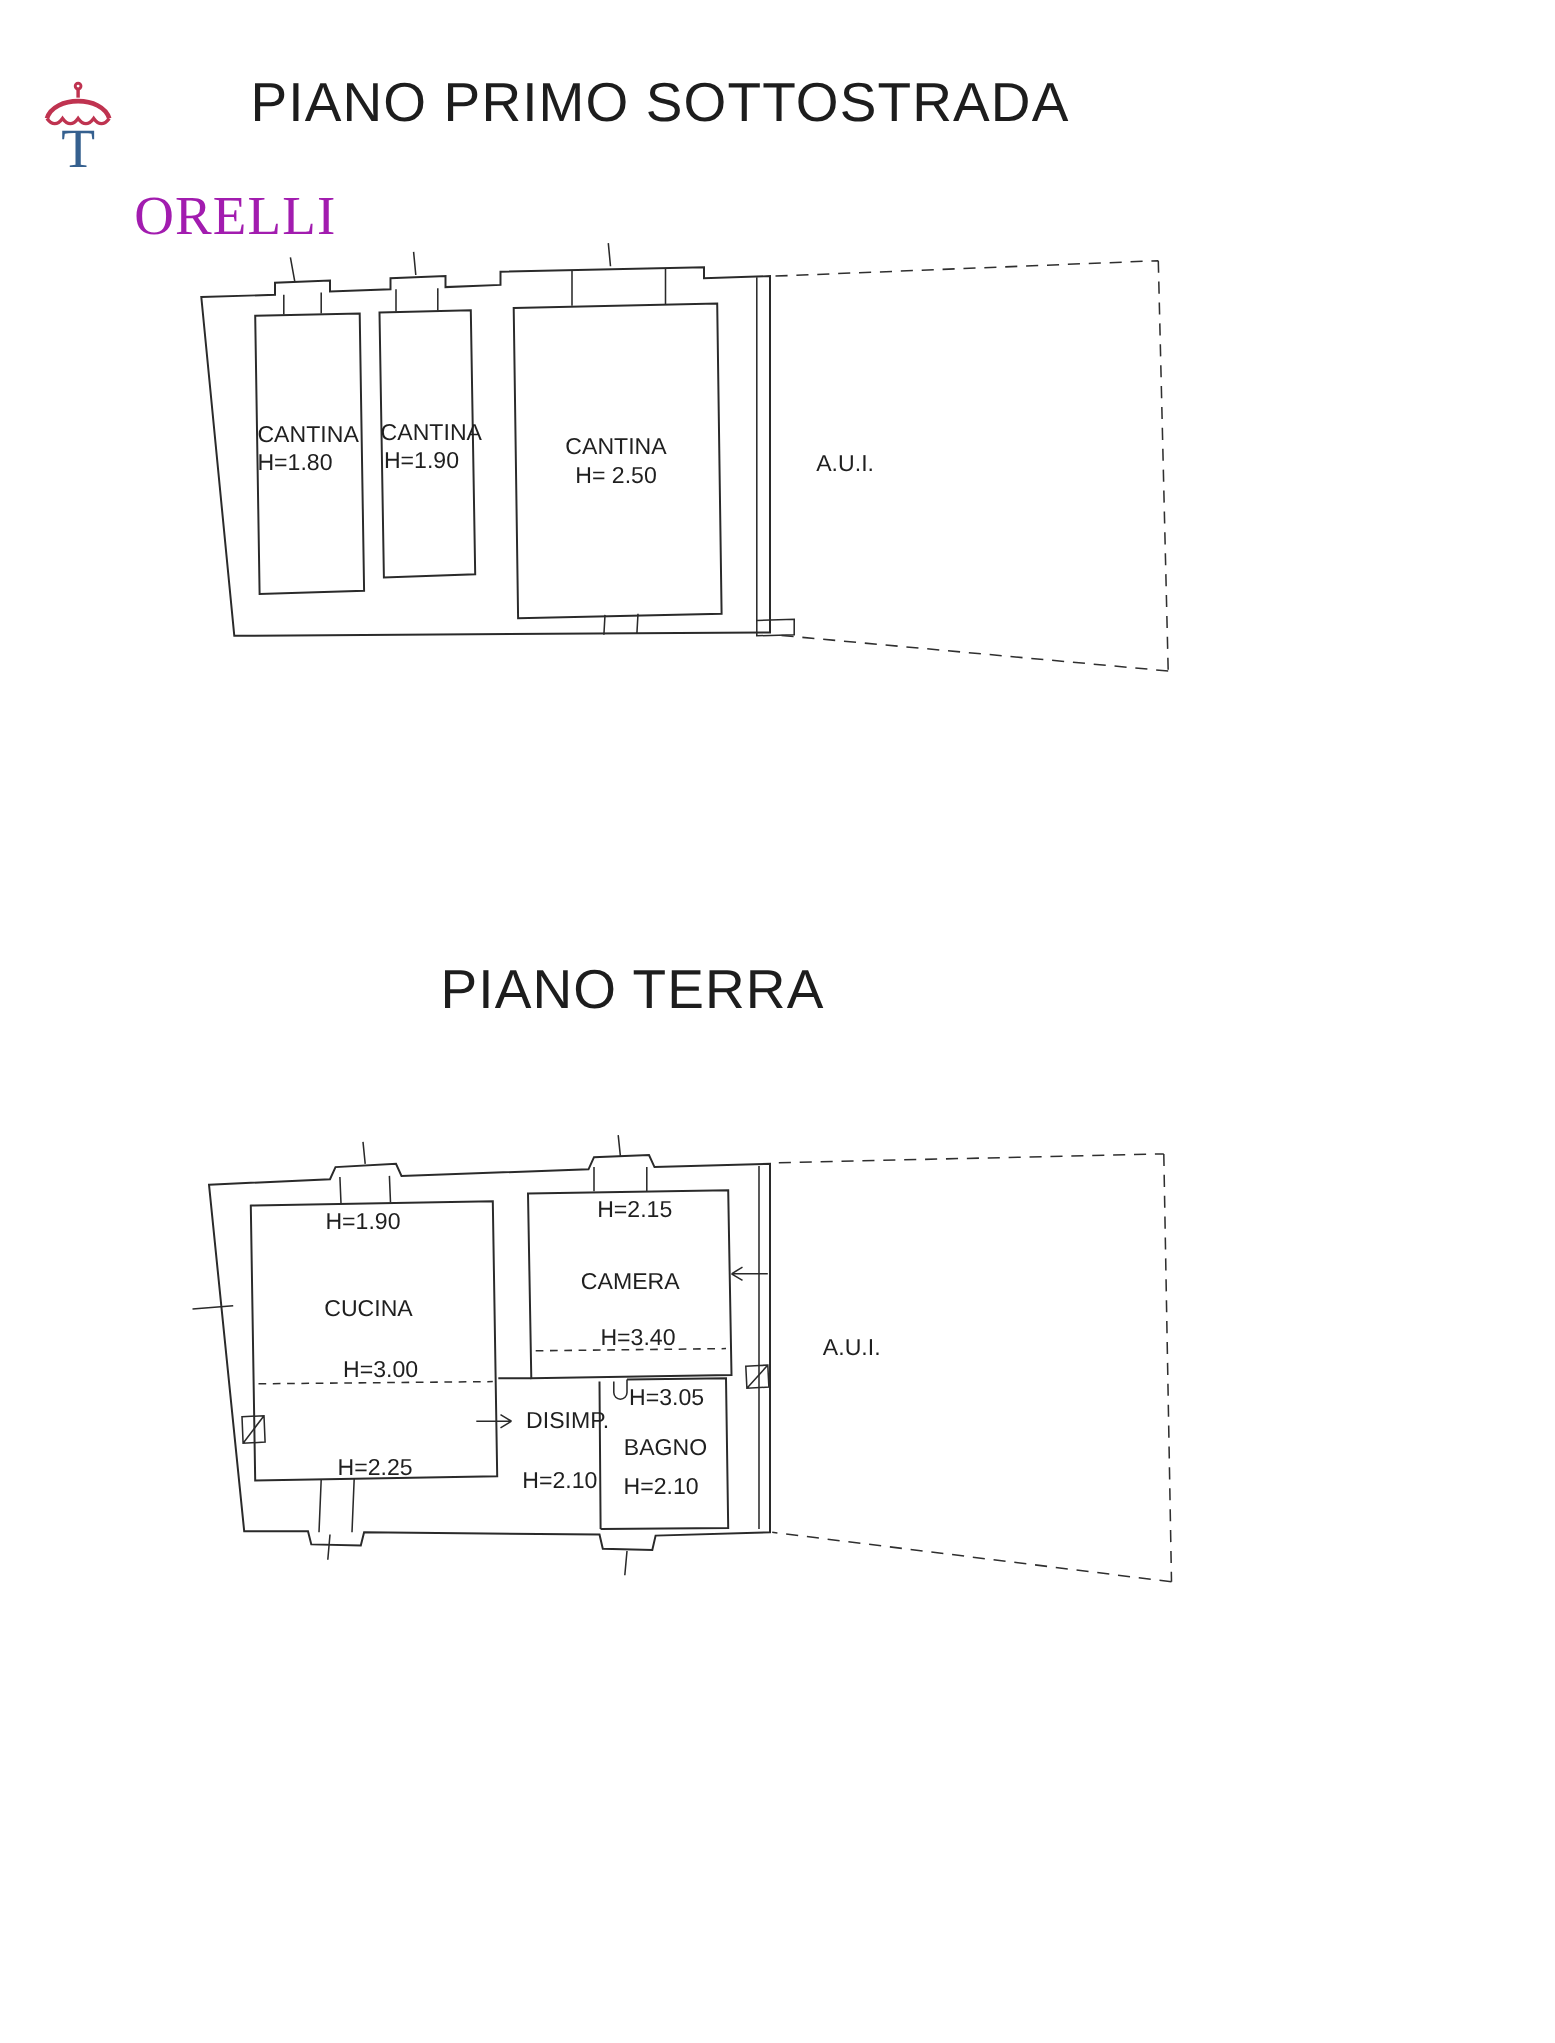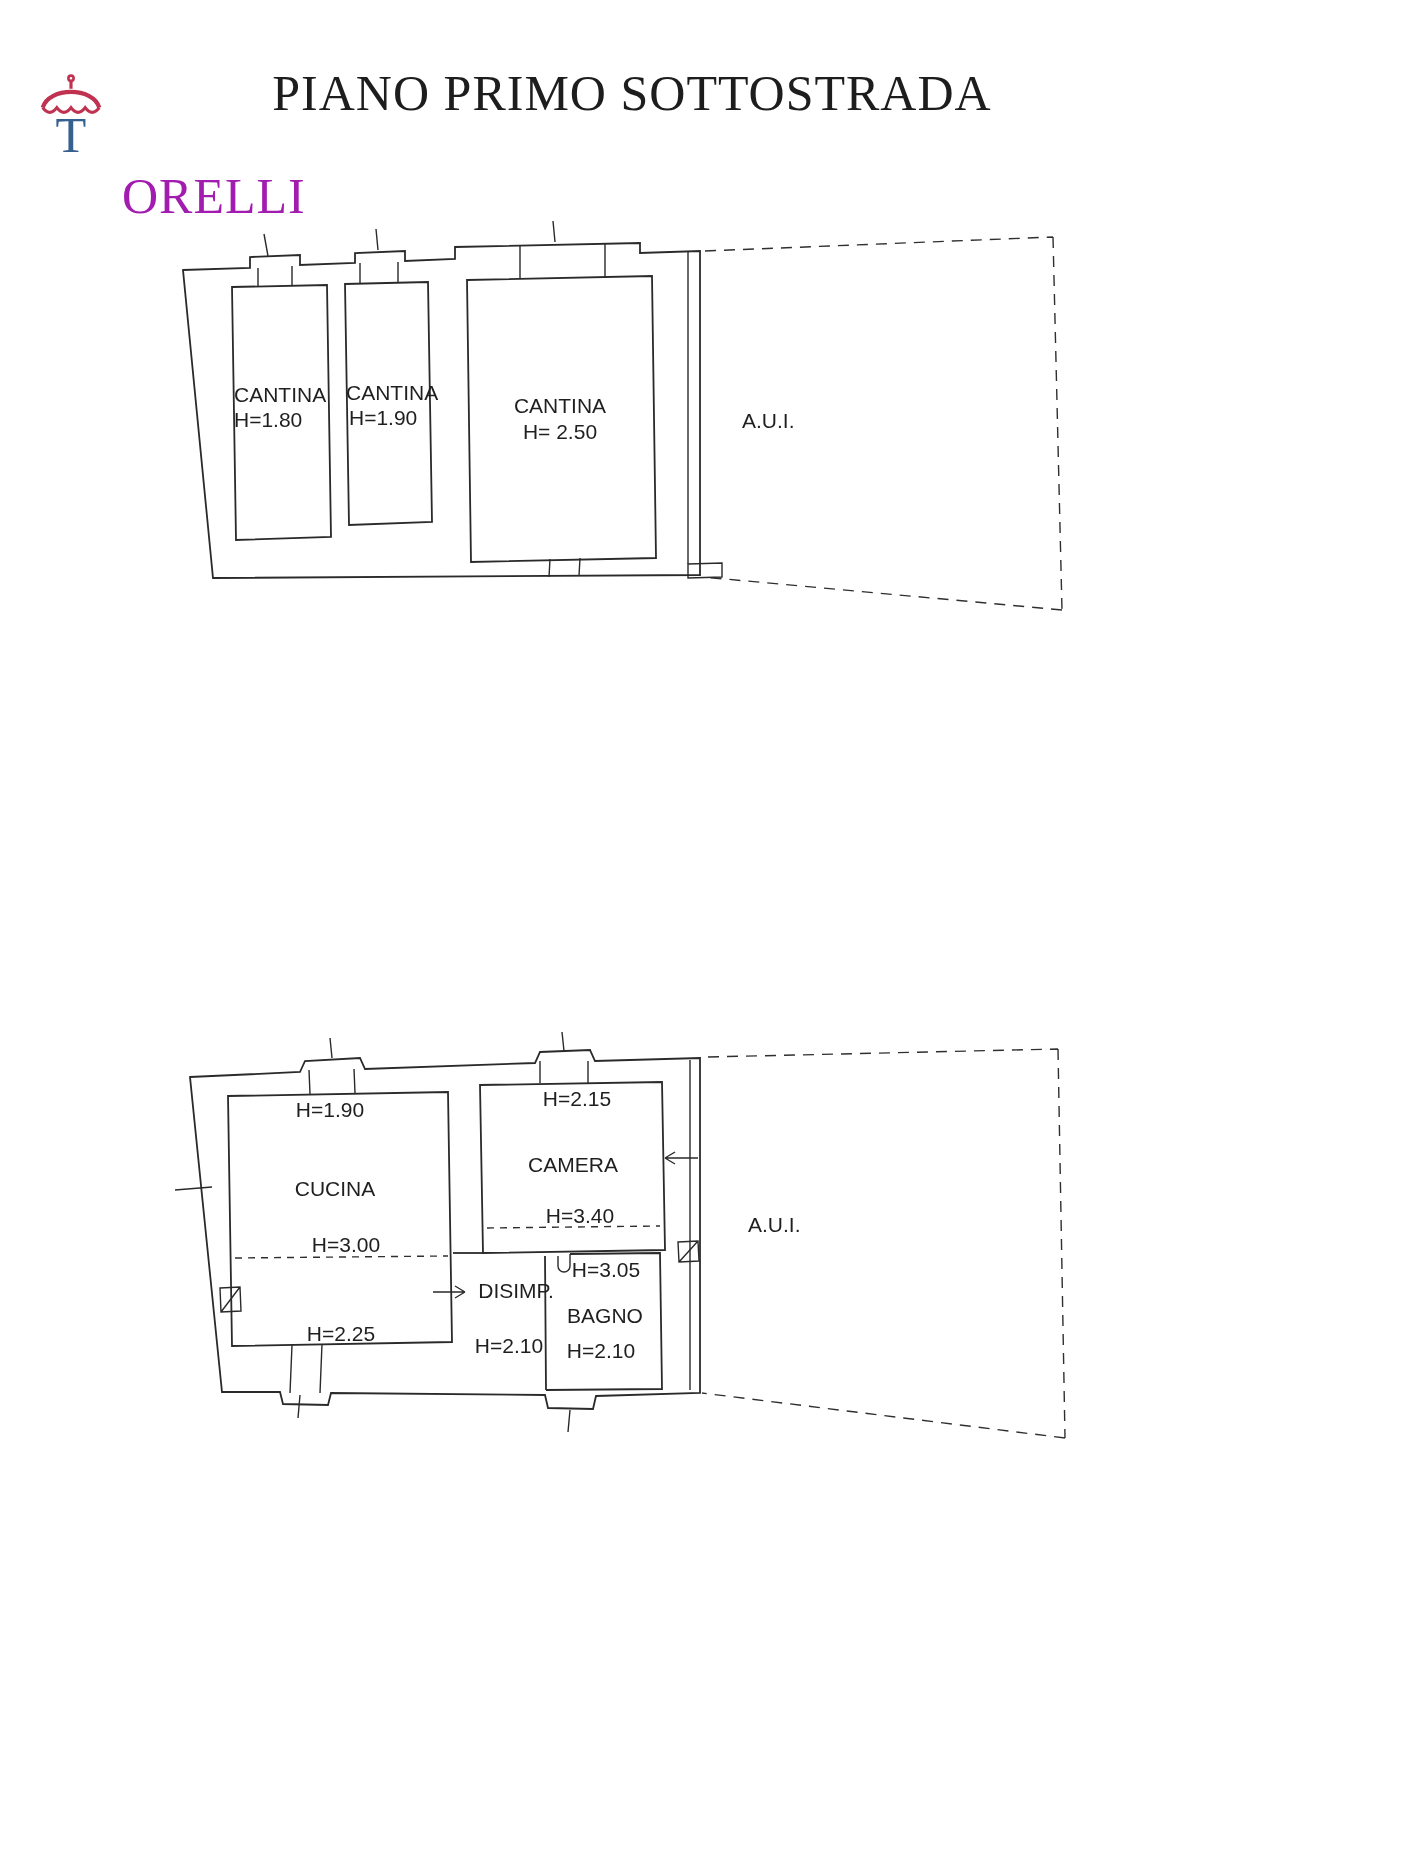--- a/index.html
+++ b/index.html
@@ -8,22 +8,21 @@
     width:1414px; height:1857px; position:relative; overflow:hidden;
     font-family:"Liberation Sans", sans-serif;
   }
   .page { position:absolute; inset:0; background:#ffffff; }
 
   
   .title {
     position:absolute; transform:translateX(-50%);
     font-size:50px; font-weight:400; color:#1d1d1d;
     letter-spacing:1px; white-space:nowrap;
-    font-family:Liberation Serif, serif;
-    margin-left:32px;
+    font-family:Liberation Sans, sans-serif;
   }
   .title-sottostrada { left:600px; top:64px; }
   .title-terra { left:575px; top:870px; }
 
   
   .logo { position:absolute; left:34px; top:72px; width:300px; height:92px; }
   .logo-icon { position:absolute; left:0; top:0; overflow:visible; }
   .logo-text {
     position:absolute; left:88px; top:99px;
     font-family:"Liberation Serif", serif;
@@ -90,20 +89,21 @@
 
     <text class="plan-label" x="196" y="180">CANTINA</text>
     <text class="plan-label" x="199" y="205">H=1.90</text>
 
     <text class="plan-label anchor-mid" x="410" y="193">CANTINA</text>
     <text class="plan-label anchor-mid" x="410" y="219">H= 2.50</text>
 
     <text class="plan-label" x="592" y="208">A.U.I.</text>
   </svg>
 
+  <h2 class="title title-terra">PIANO TERRA</h2>
 
   <svg class="plan plan-terra" viewBox="0 0 940 420">
 
     <path class="wall" d="M40,37 L150,32 L155,21 L210,18 L215,29 L385,23 L390,12 L440,10 L445,21 L550,18 L550,353 L446,356 L443,369 L398,368 L395,355 L181,353 L178,365 L133,364 L130,352 L72,352 Z"></path>
     <line class="thin" x1="540" y1="20" x2="540" y2="350"></line>
 
     <path class="thin" d="M528,202 L548,201 L549,221 L529,222 Z M529,222 L548,201"></path>
     <path class="thin" d="M70,248 L90,247 L91,271 L71,272 Z M71,272 L90,247"></path>
 
     <line class="thin" x1="25" y1="150" x2="62" y2="147"></line>

